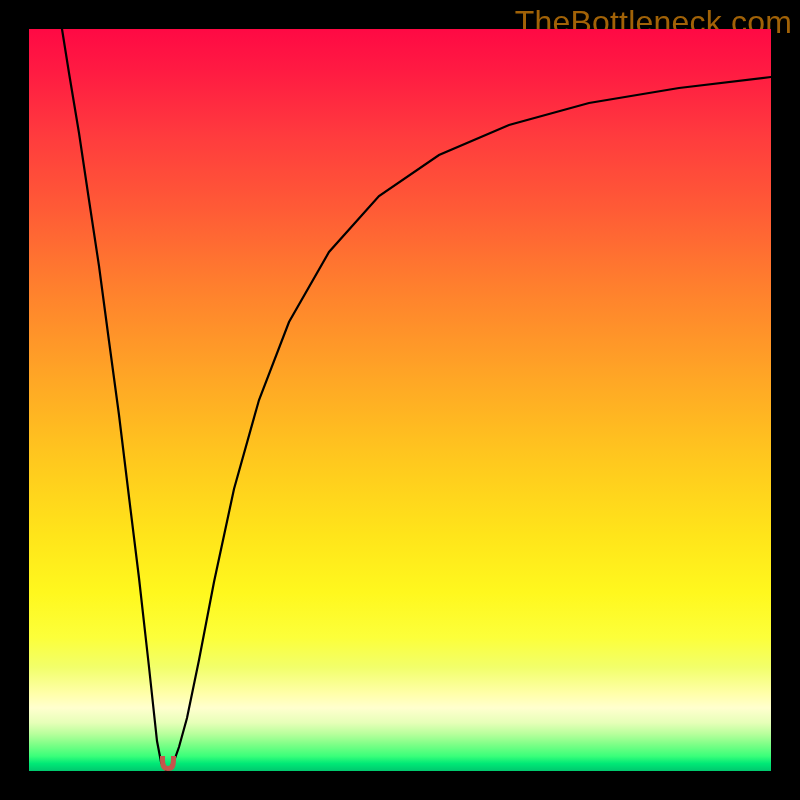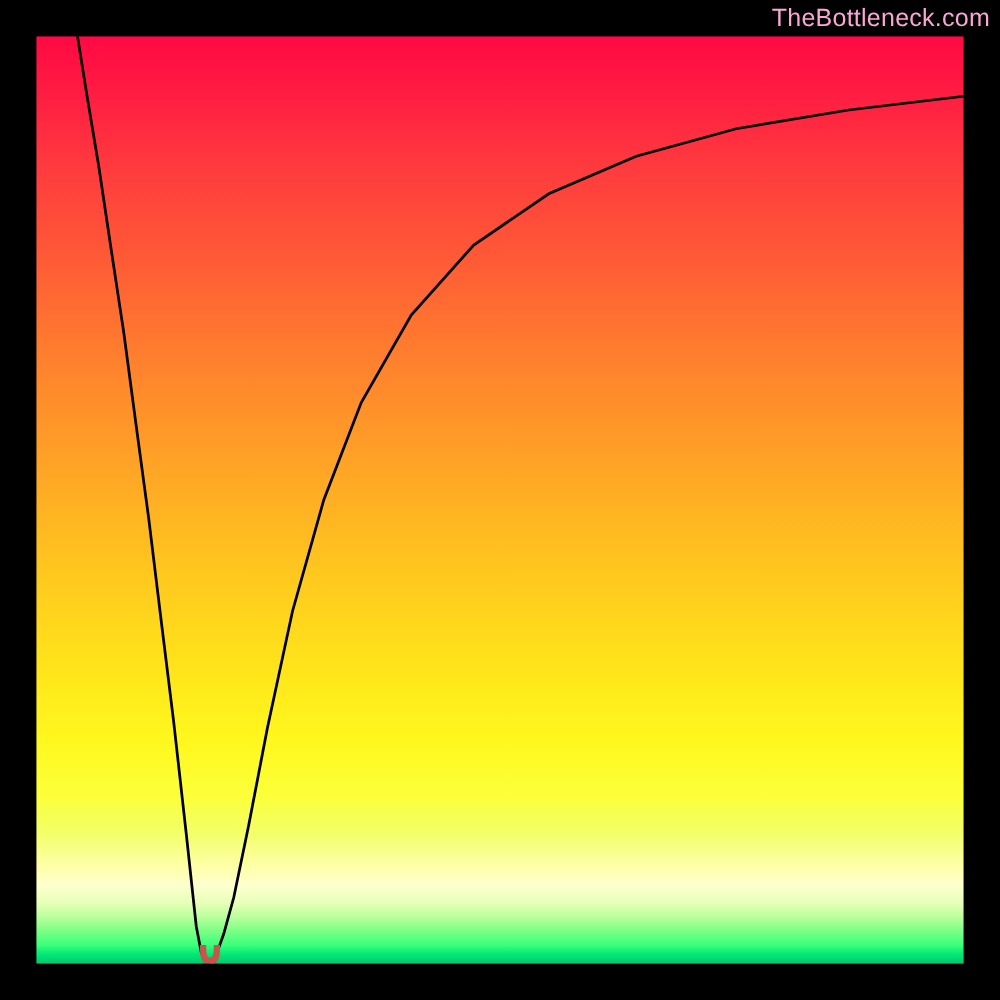--- a/index.html
+++ b/index.html
@@ -62,22 +62,22 @@
     width: 22px;
     height: 22px;
     left: 128px;
     bottom: -4px;
     pointer-events: none;
   }
   .watermark {
     position: absolute;
     top: 4px;
     right: 8px;
-    color: #f9a8d4;
-    font-size: 20px;
+    color: #a16207;
+    font-size: 32px;
     font-weight: 400;
     letter-spacing: 0.2px;
   }
 </style>
 </head>
 <body>
 
 <div class="frame">
 
   <div class="watermark">TheBottleneck.com</div>

